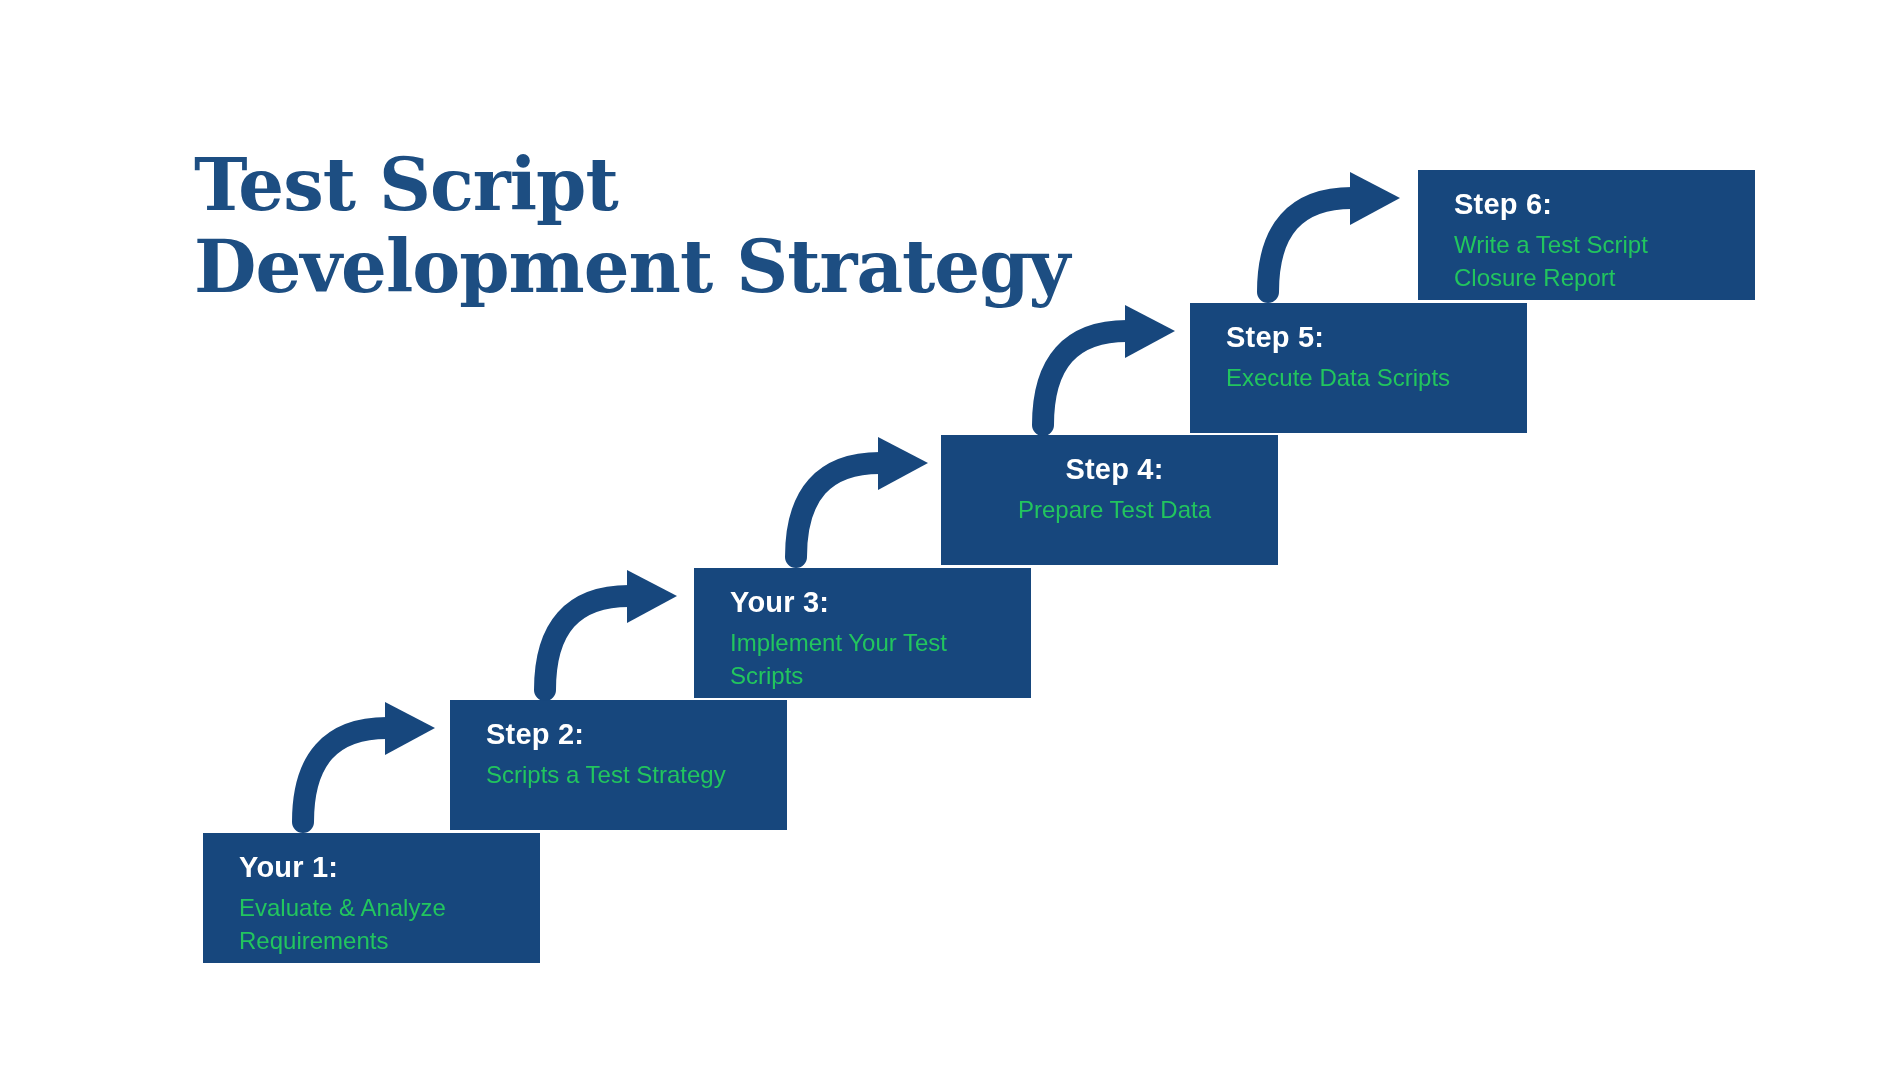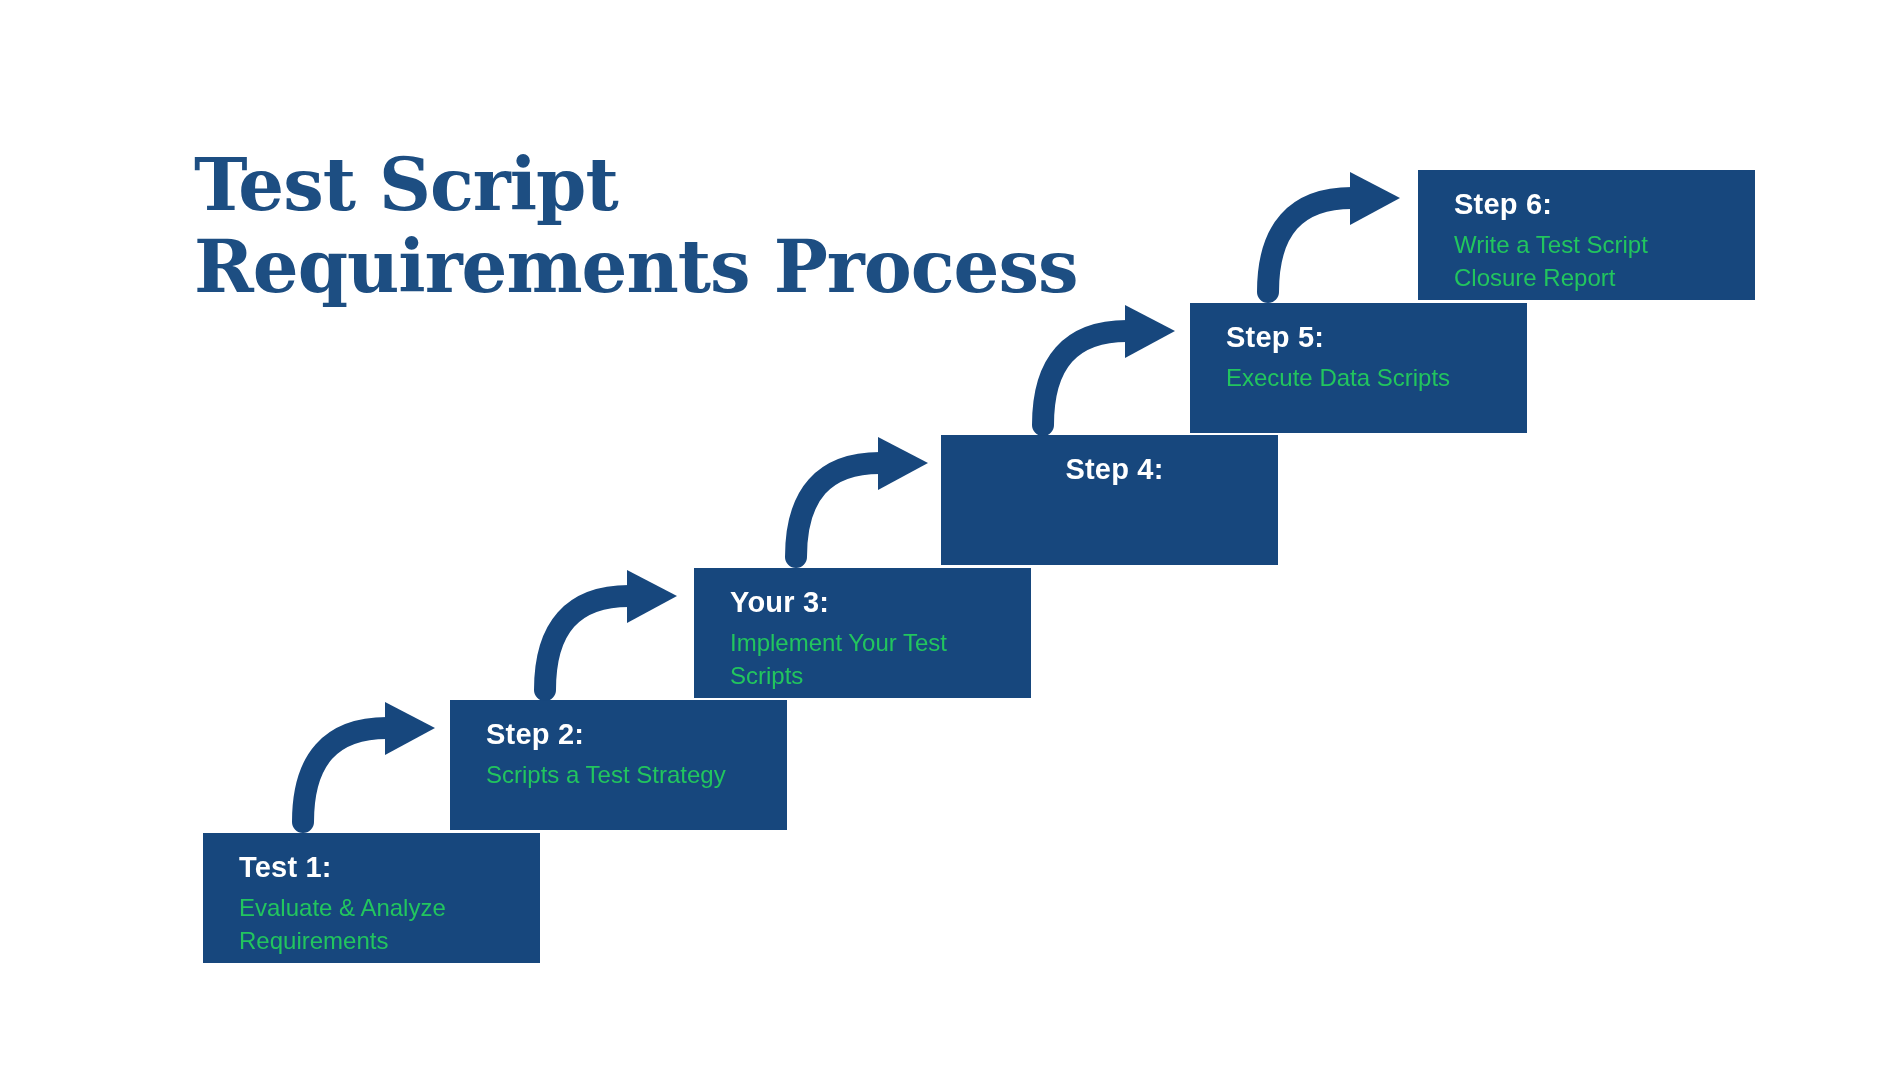--- a/index.html
+++ b/index.html
@@ -55,40 +55,41 @@
     color: var(--c-arrow, #17477d);
   }
 </style>
 </head>
 <body>
 
 <div class="canvas">
 
   <h1 class="title">
     <span>Test Script</span>
-    <span>Requirements Process</span>
+    <span>Development Strategy</span>
   </h1>
 
   <div class="step-box" style="left:203px; top:833px;">
-    <div class="step-heading">Test 1:</div>
+    <div class="step-heading">Your 1:</div>
     <div class="step-desc">Evaluate &amp; Analyze Requirements</div>
   </div>
 
   <div class="step-box" style="left:450px; top:700px;">
     <div class="step-heading">Step 2:</div>
     <div class="step-desc">Scripts a Test Strategy</div>
   </div>
 
   <div class="step-box" style="left:694px; top:568px;">
     <div class="step-heading">Your 3:</div>
     <div class="step-desc">Implement Your Test Scripts</div>
   </div>
 
   <div class="step-box" style="left:941px; top:435px;text-align:center;">
     <div class="step-heading">Step 4:</div>
+    <div class="step-desc">Prepare Test Data</div>
   </div>
 
   <div class="step-box" style="left:1190px; top:303px;">
     <div class="step-heading">Step 5:</div>
     <div class="step-desc">Execute Data Scripts</div>
   </div>
 
   <div class="step-box" style="left:1418px; top:170px;">
     <div class="step-heading">Step 6:</div>
     <div class="step-desc">Write a Test Script Closure Report</div>

